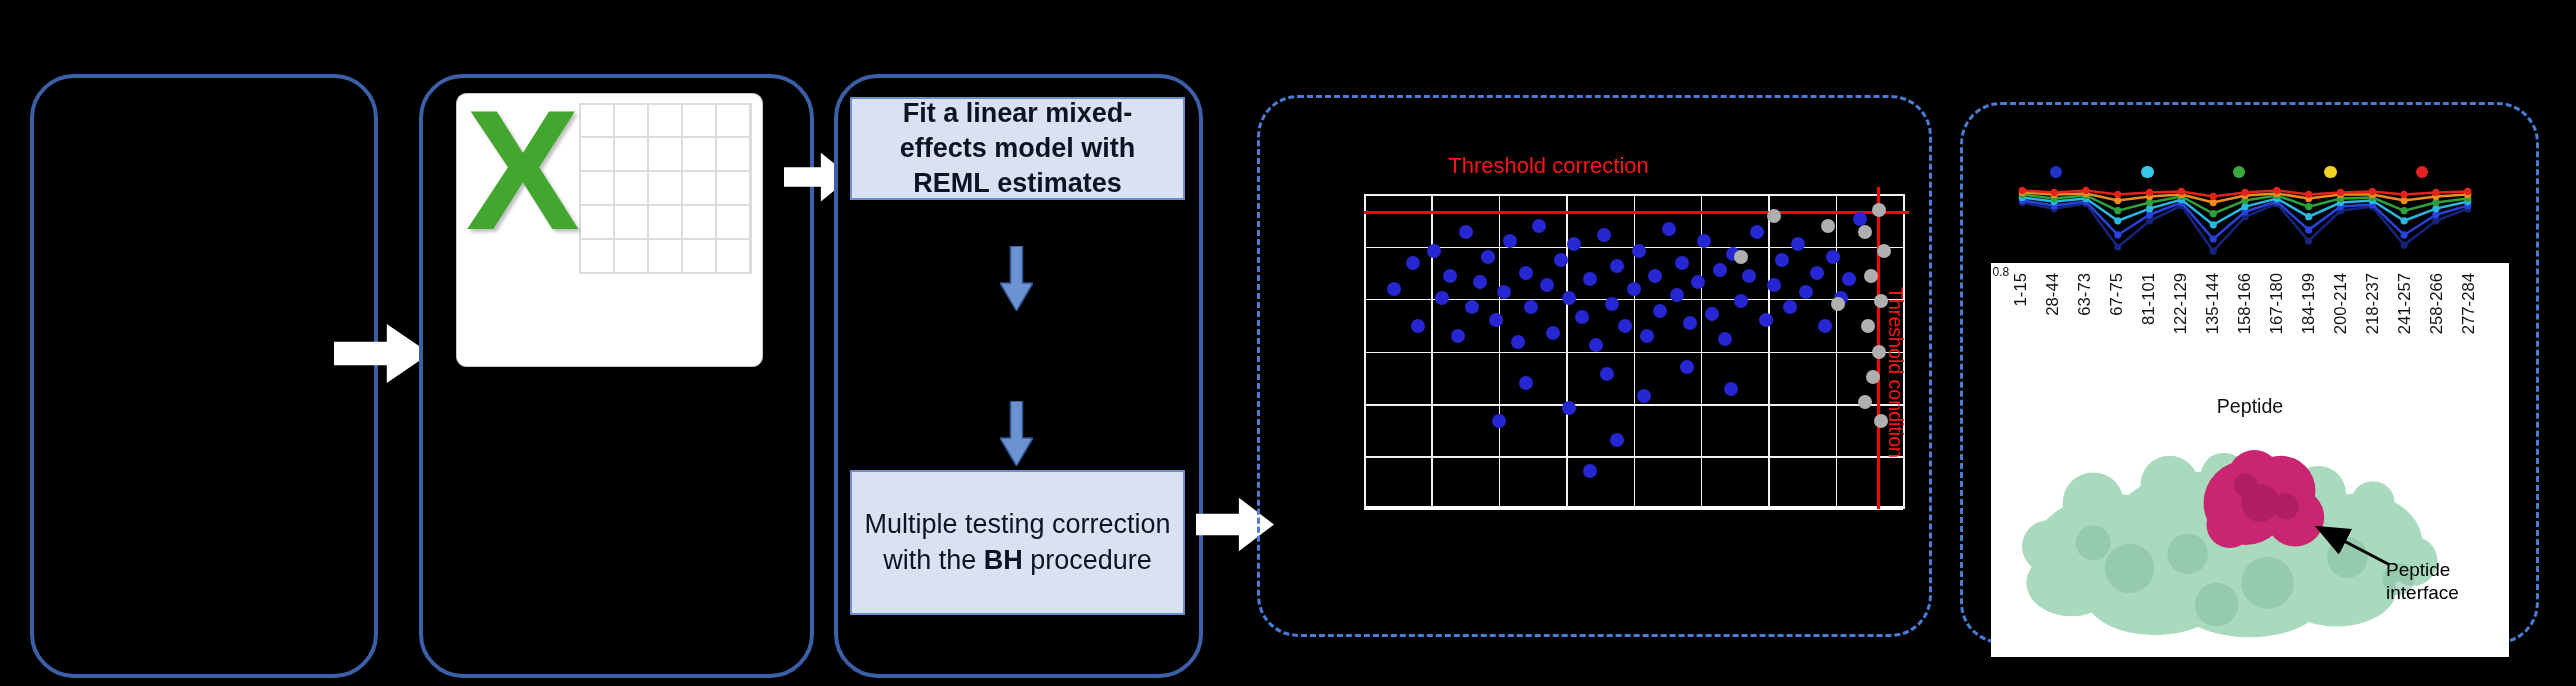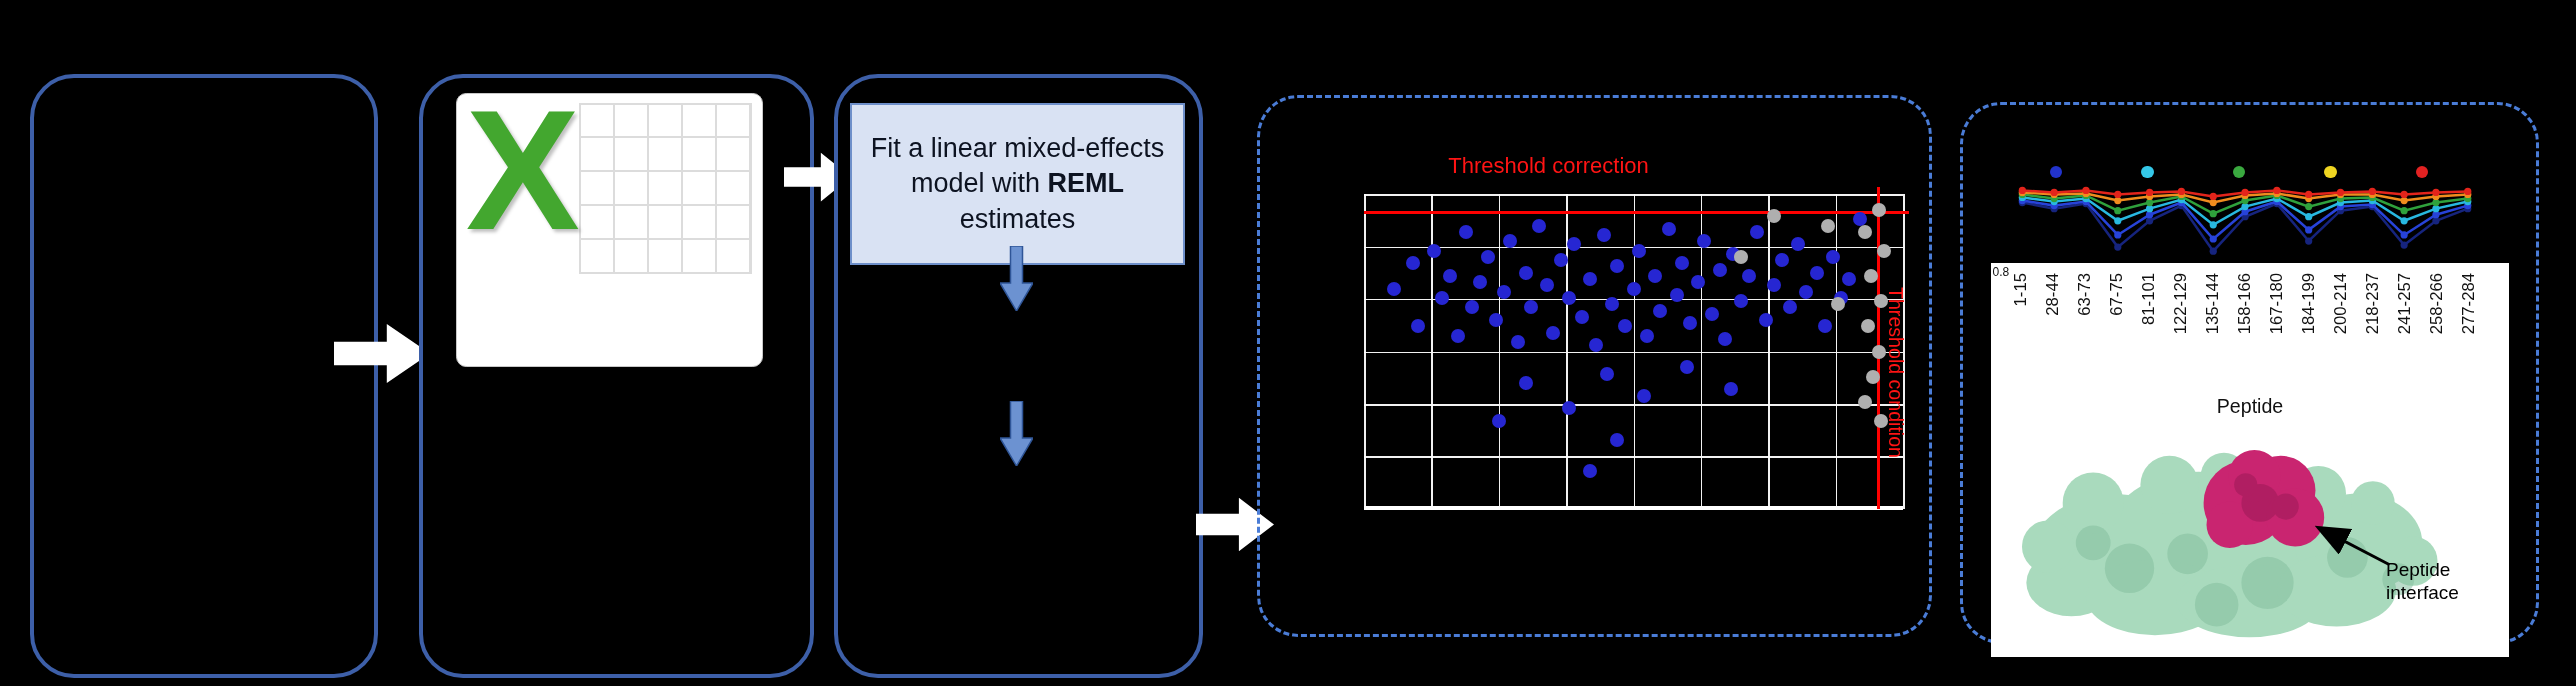--- a/index.html
+++ b/index.html
@@ -36,21 +36,21 @@
   .csv-banner{position:absolute;left:10.2px;right:10.2px;bottom:11.6px;height:73px;border-radius:13px;
               background:linear-gradient(180deg,#8FCB52,#4E9A35 55%,#3C7F28);
               border:1.5px solid #2E6B1F;display:flex;align-items:center;justify-content:center;}
   .csv-banner span{color:#fff;font-weight:bold;font-size:63px;letter-spacing:4.4px;
                    text-shadow:1.5px 2.2px 2.9px rgba(0,0,0,.35);}
 
   
   .step-box{position:absolute;left:850px;width:335px;background:#D9E2F3;border:2.2px solid #6E8FC9;
             color:#0D1321;font-size:27px;line-height:1.3;display:flex;align-items:center;
             justify-content:center;text-align:center;padding:5.8px 10.2px;box-sizing:border-box;}
-  #step1{top:103px;height:162px;}
+  #step1{top:97px;height:103px;font-weight:bold;}
   #step2{top:314px;height:85px;}
   #step3{top:470px;height:145px;}
 
   
   .scatter-title{position:absolute;left:1385px;top:153px;width:327px;text-align:center;
                  color:#FF1414;font-size:22px;font-weight:500;}
   .plot{position:absolute;left:1364px;top:194px;width:539px;height:315px;}
   .gl{position:absolute;background:rgba(255,255,255,.95);}
   .gl.v{top:0;bottom:0;width:1.5px;}
   .gl.h{left:0;right:0;height:1.5px;}
@@ -102,20 +102,23 @@
 
   <svg class="down-arrow" id="darrow1" viewBox="0 0 44 88" preserveAspectRatio="none">
     <polygon points="14,0 30,0 30,50 44,50 22,88 0,50 14,50" fill="#6C92D1" stroke="#2F5597" stroke-width="2"></polygon>
   </svg>
 
 
   <svg class="down-arrow" id="darrow2" viewBox="0 0 44 88" preserveAspectRatio="none">
     <polygon points="14,0 30,0 30,50 44,50 22,88 0,50 14,50" fill="#6C92D1" stroke="#2F5597" stroke-width="2"></polygon>
   </svg>
 
+  <div class="step-box" id="step3">
+    <div><span>Multiple testing correction with the </span><b>BH</b><span> procedure</span></div>
+  </div>
 
   <svg class="flow-arrow" id="arrowC" viewBox="0 0 100 64" preserveAspectRatio="none">
     <polygon points="0,20 55,20 55,2 100,32 55,62 55,44 0,44" fill="#FFFFFF"></polygon>
   </svg>
 
   <div class="dashed-panel" id="panel4"></div>
   <div class="scatter-title">Threshold correction</div>
   <div class="plot" id="scatterPlot">
     <div class="thresh-h" id="hline" style="top: 5.5%;"></div>
     <div class="thresh-v" id="vline" style="left: 95.2%;"></div>

